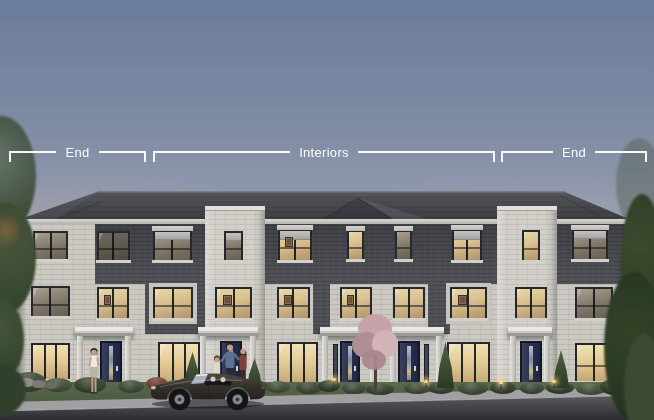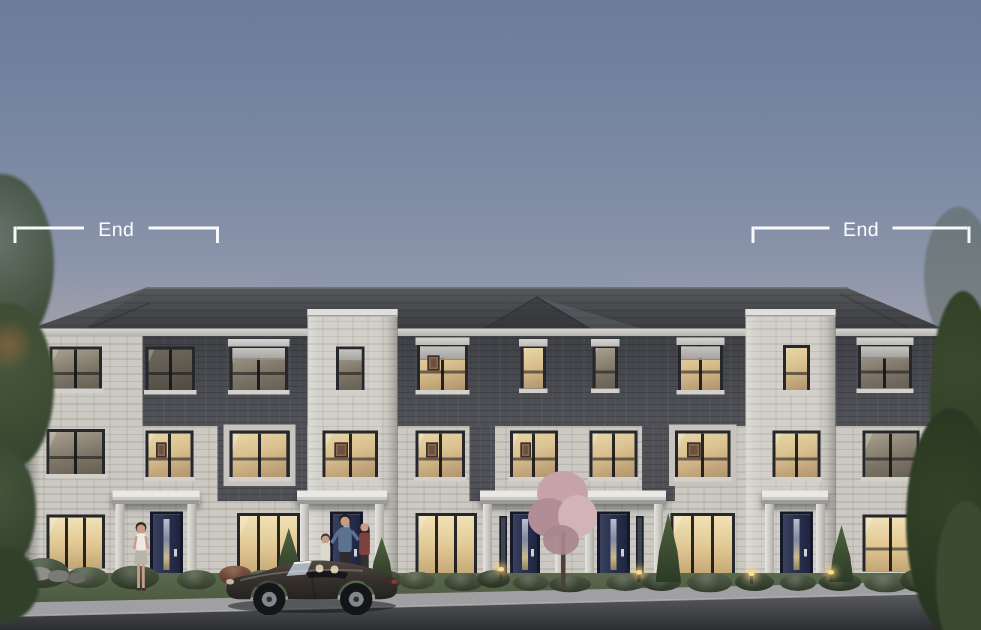--- a/index.html
+++ b/index.html
@@ -492,20 +492,27 @@
     <div class="blob" style="left:30px;top:196px;width:40px;height:106px;background:#3b4a31;"></div>
   </div>
 
   <div class="bracket" style="left:9px;width:137px;">
     <div class="tick"></div>
     <div class="seg"></div>
     <div class="lbl">End</div>
     <div class="seg"></div>
     <div class="tick"></div>
   </div>
+  <div class="bracket" style="left:153px;width:342px;">
+    <div class="tick"></div>
+    <div class="seg"></div>
+    <div class="lbl">Interiors</div>
+    <div class="seg"></div>
+    <div class="tick"></div>
+  </div>
   <div class="bracket" style="left:501px;width:146px;">
     <div class="tick"></div>
     <div class="seg"></div>
     <div class="lbl">End</div>
     <div class="seg"></div>
     <div class="tick"></div>
   </div>
 
 </div>
 

